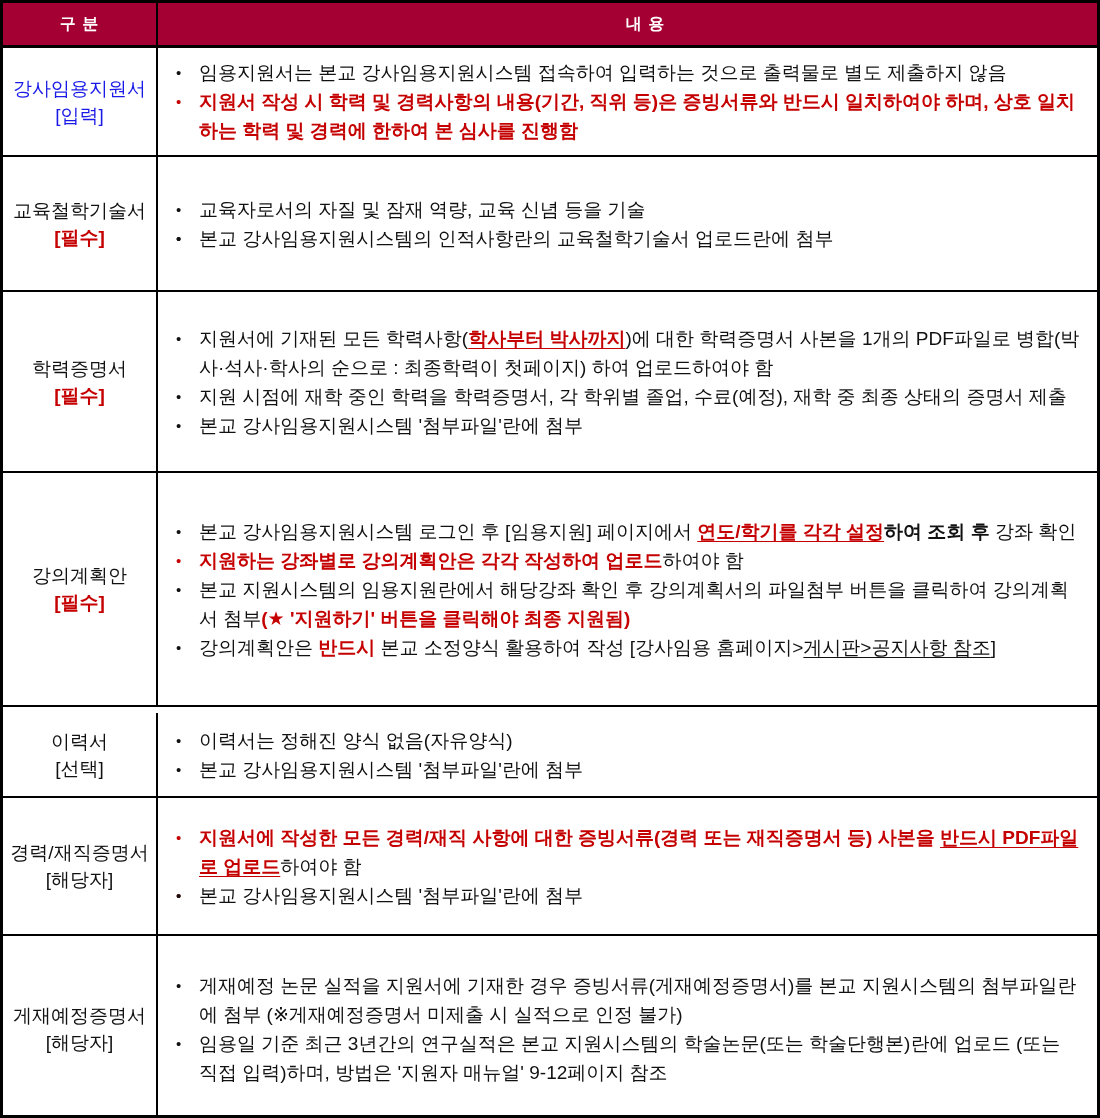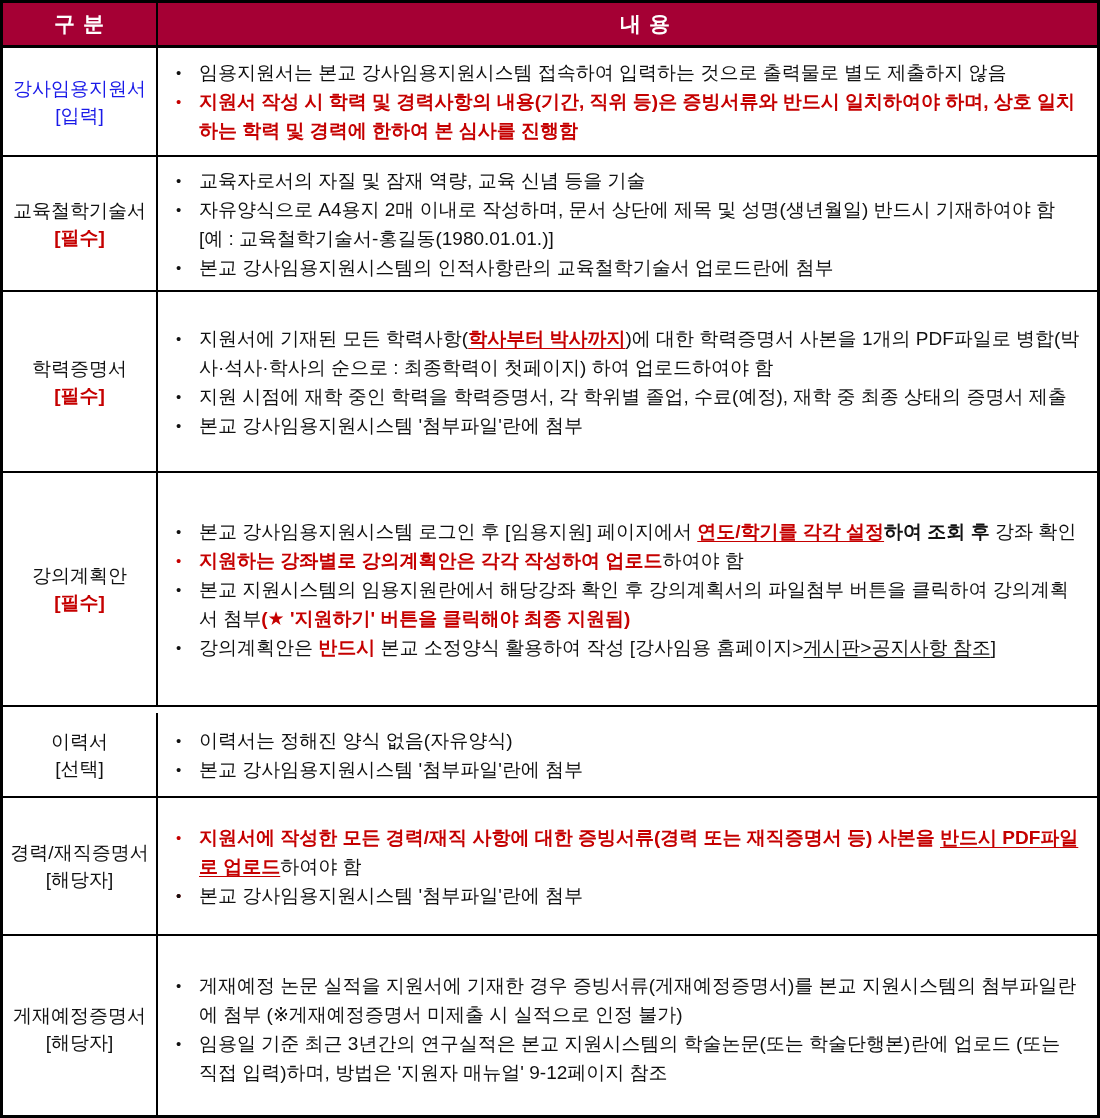--- a/index.html
+++ b/index.html
@@ -24,21 +24,21 @@
     background:#fff;
   }
   .hdr{
     display:flex;
     height:45px;
     flex:0 0 45px;
     border-bottom:3px solid var(--border);
     background:var(--header-bg);
     color:#ffffff;
     font-weight:bold;
-    font-size:21px;
+    font-size:16px;
     letter-spacing:1px;
   }
   .hdr .hcell{
     display:flex;align-items:center;justify-content:center;
   }
   .hdr .hcat{width:155px;border-right:2px solid var(--border);}
   .hdr .hcon{flex:1;margin-left:36px;}
   .row{
     display:flex;
     border-bottom:2px solid var(--border);
@@ -103,21 +103,21 @@
           <div class="bullet"><span class="bm m-red">•</span><span class="s-red">지원서 작성 시 학력 및 경력사항의 내용(기간, 직위 등)은 증빙서류와 반드시 일치하여야 하며, 상호 일치하는 학력 및 경력에 한하여 본 심사를 진행함</span></div>
         </div>
       </div>
       <div class="row" style="height: 135px;">
         <div class="cat">
           <div class="">교육철학기술서</div>
           <div class="s-red">[필수]</div>
         </div>
         <div class="con">
           <div class="bullet"><span class="bm m-black">•</span><span class="">교육자로서의 자질 및 잠재 역량, 교육 신념 등을 기술</span></div>
-          <div class="bullet"><span class="bm m-black">•</span><span class="">자유양식으로 A4용지 2매 이내로 작성하며, 문서 상단에 제목 및 성명(생년월일) 반드시 기재하여야 함 [예 : 교육철학기술서-홍길동(1980.01.01.)]</span></div>
+          <div class="bullet"><span class="bm m-black">•</span></div>
           <div class="bullet"><span class="bm m-black">•</span><span class="">본교 강사임용지원시스템의 인적사항란의 교육철학기술서 업로드란에 첨부</span></div>
         </div>
       </div>
       <div class="row" style="height: 181px;">
         <div class="cat">
           <div class="">학력증명서</div>
           <div class="s-red">[필수]</div>
         </div>
         <div class="con">
           <div class="bullet"><span class="bm m-black">•</span><span class="">지원서에 기재된 모든 학력사항(</span><span class="s-red s-u">학사부터 박사까지</span><span class="">)에 대한 학력증명서 사본을 1개의 PDF파일로 병합(박사·석사·학사의 순으로 : 최종학력이 첫페이지) 하여 업로드하여야 함</span></div>

